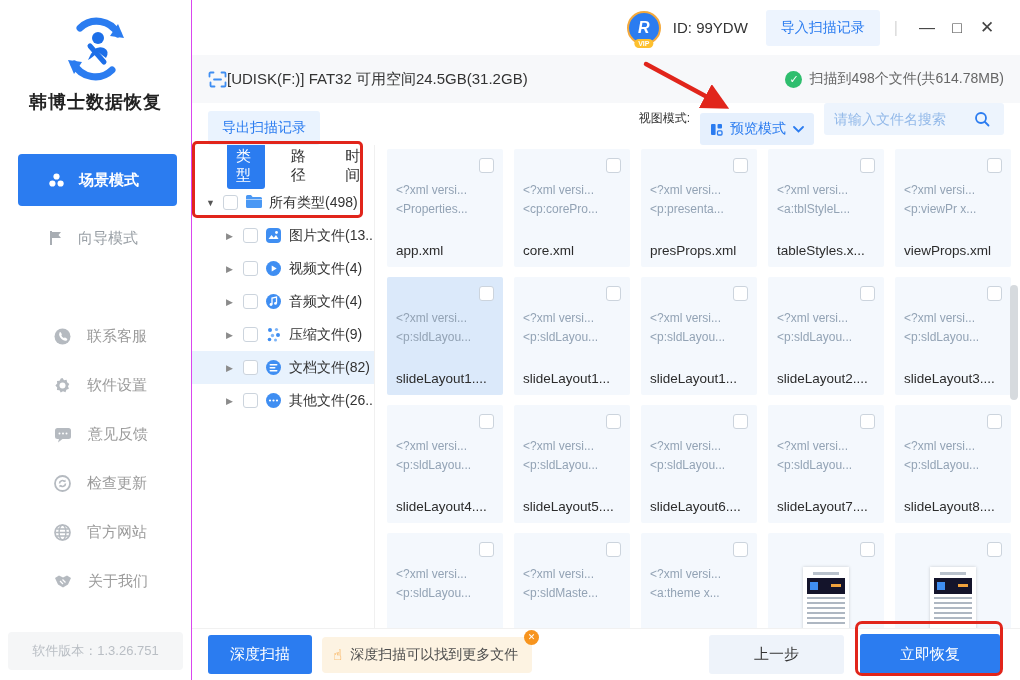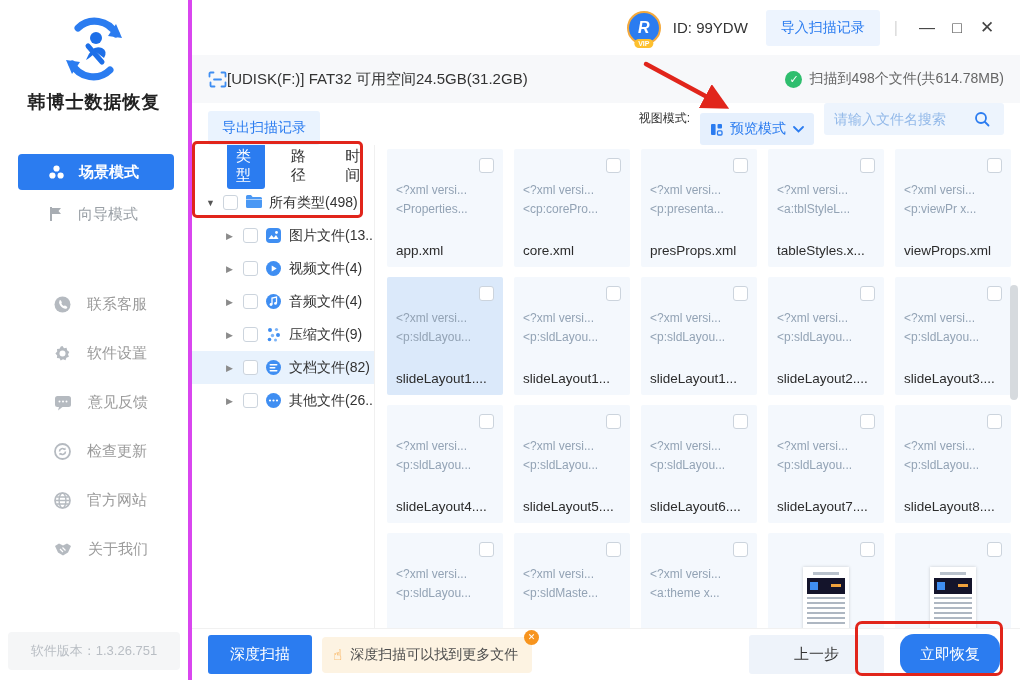--- a/index.html
+++ b/index.html
@@ -1,25 +1,25 @@
 <!DOCTYPE html>
 <html><head>
 <meta charset="utf-8">
 <style>
   * { margin:0; padding:0; box-sizing:border-box; }
   html,body { width:1020px; height:680px; overflow:hidden; background:#fff;
     font-family:"Liberation Sans","DejaVu Sans",sans-serif; }
   .app { display:flex; width:1020px; height:680px; position:relative; }
 
   
-  .sidebar { width:192px; height:100%; background:#fff; border-right:4px solid #d946ef; position:relative; flex:none; }
+  .sidebar { width:192px; height:100%; background:#fff; border-right:1px solid #d946ef; position:relative; flex:none; }
   .logo-wrap { padding-top:14px; text-align:center; }
   .app-name { font-size:18px; font-weight:bold; color:#222; letter-spacing:1px; margin-top:2px; }
   .modes { margin-top:40px; }
-  .mode { display:flex; align-items:center; gap:14px; height:36px; margin:0 14px 6px 18px;
+  .mode { display:flex; align-items:center; gap:14px; height:52px; margin:0 14px 6px 18px;
     border-radius:4px; padding-left:30px; font-size:15px; color:#9aa0a6; cursor:pointer; }
   .mode.active { background:#2b7cf0; color:#fff; font-weight:bold; }
   .svc { margin-top:48px; }
   .svc-item { display:flex; align-items:center; gap:16px; height:49px; padding-left:54px;
     font-size:15px; color:#9b9b9b; cursor:pointer; }
   .version-box { position:absolute; left:8px; right:8px; bottom:10px; height:38px; background:#f5f6f7;
     border-radius:4px; color:#b9bec4; font-size:13px; display:flex; align-items:center; justify-content:center; }
 
   
   .main { flex:1; display:flex; flex-direction:column; min-width:0; }
@@ -99,22 +99,22 @@
   .deep-scan-btn { background:#2b7cf0; color:#fff; border:none; border-radius:3px; font-size:15px;
     padding:10px 22px; cursor:pointer; }
   .tip { margin-left:10px; background:#fdf3e2; border-radius:4px; padding:9px 14px 9px 11px; font-size:14px;
     color:#4d4d4d; display:flex; align-items:center; gap:8px; position:relative; }
   .tip .hand { color:#f7941e; font-size:15px; }
   .tip-close { position:absolute; top:-7px; right:-7px; width:15px; height:15px; border-radius:50%;
     background:#f7941e; color:#fff; font-size:9px; display:flex; align-items:center; justify-content:center; cursor:pointer; }
   .foot-right { margin-left:auto; display:flex; align-items:center; gap:16px; }
   .prev-btn { background:#eef3fa; color:#333; border:none; border-radius:3px; font-size:15px;
     padding:10px 45px; cursor:pointer; }
-  .recover-btn { background:#2b7cf0; color:#fff; border:none; border-radius:14px; font-size:15px;
-    padding:11px 20px; cursor:pointer; }
+  .recover-btn { background:#2b7cf0; color:#fff; border:none; border-radius:3px; font-size:15px;
+    padding:11px 40px; cursor:pointer; }
 
   
   .anno { position:absolute; border:3px solid #e1251b; border-radius:5px; pointer-events:none; z-index:60; }
   #anno-tree { left:192px; top:141px; width:171px; height:77px; }
   #anno-recover { left:855px; top:621px; width:148px; height:55px; border-radius:7px; }
   #anno-arrow { position:absolute; left:0; top:0; pointer-events:none; z-index:60; }
 </style>
 </head>
 <body>
 

